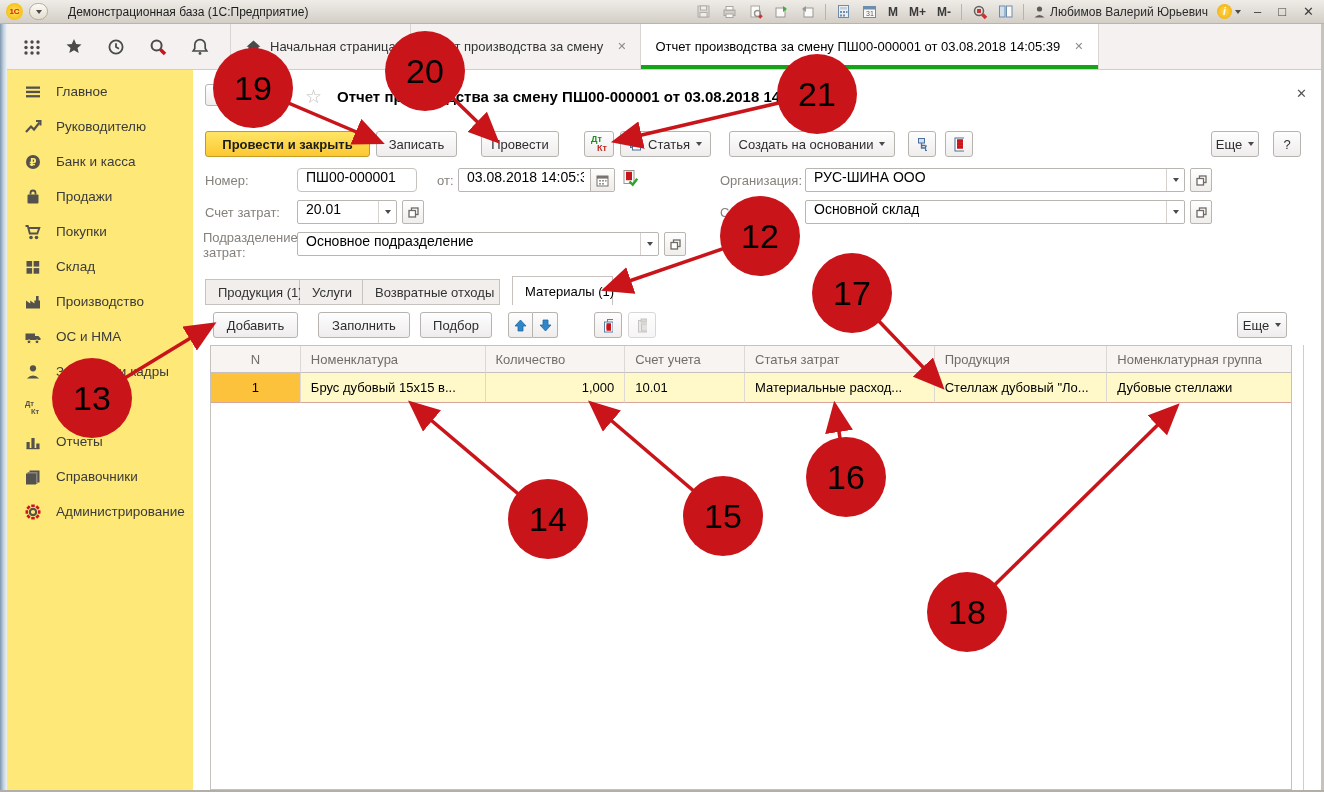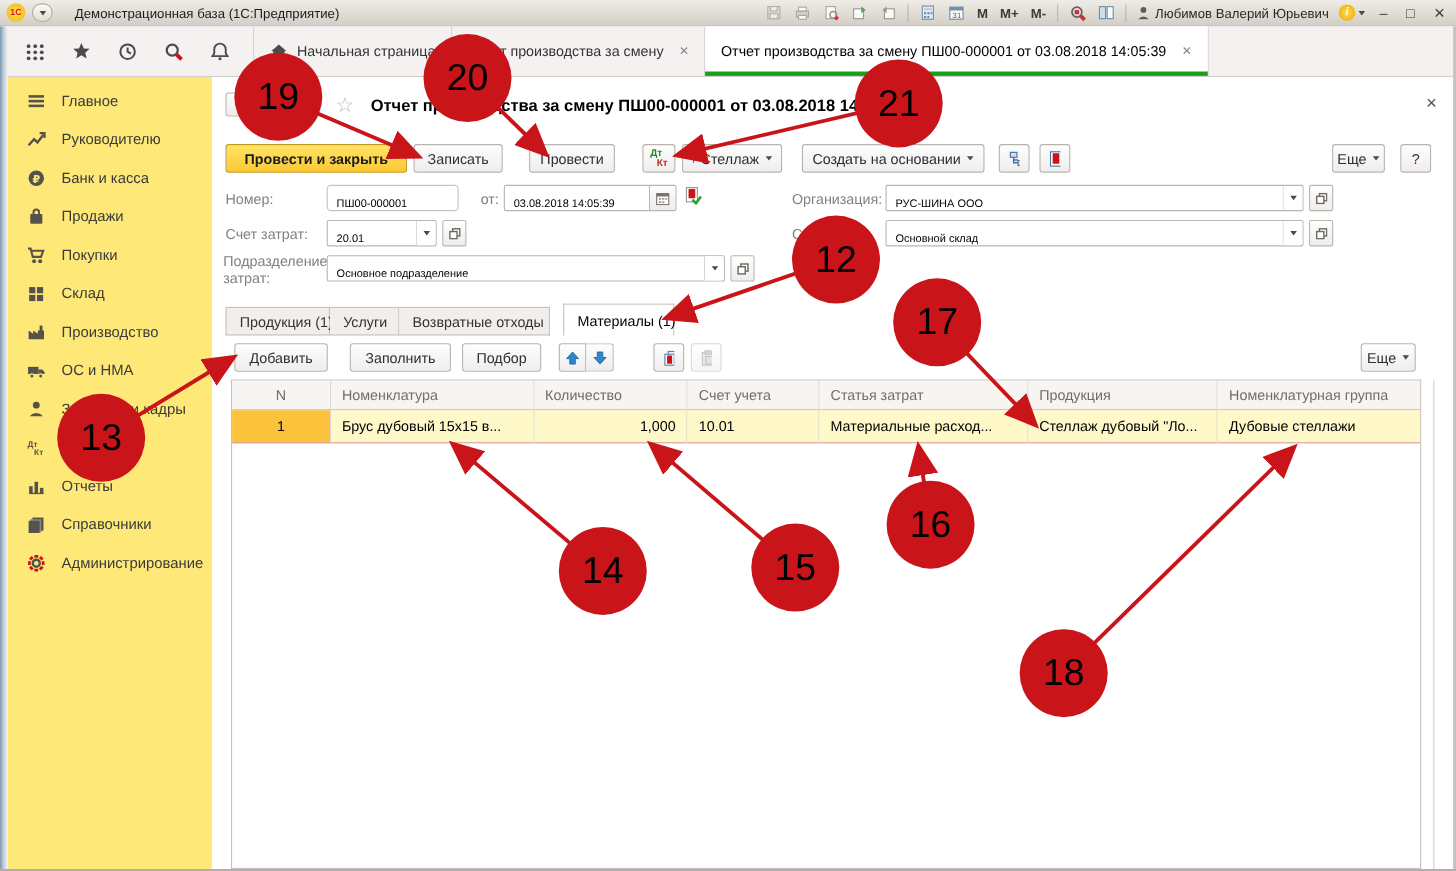--- a/index.html
+++ b/index.html
@@ -66,21 +66,21 @@
     display:flex;align-items:center;justify-content:center;gap:6px;padding:0 8px;white-space:nowrap;}
   .btn.primary{background:linear-gradient(#ffe566,#fcc832);border-color:#c29a26;font-weight:bold;color:#1c1c1c;}
   .crt{display:inline-block;width:0;height:0;border-left:3.5px solid transparent;
     border-right:3.5px solid transparent;border-top:4.5px solid #4a4a4a;}
   .dtkt{display:flex;flex-direction:column;line-height:9px;font-size:9px;font-weight:bold;align-items:flex-start;}
   .dtkt .dt{color:#1f8b1f;}
   .dtkt .kt{color:#c02b20;margin-left:6px;}
 
   .lbl{position:absolute;font-size:13px;color:#85807b;white-space:nowrap;}
   .fld{position:absolute;height:24px;background:#fff;border:1px solid #b9b5b1;border-radius:2px;
-    font-size:10px;color:#000;display:flex;align-items:flex-end;padding:0 8px;}
+    font-size:14px;color:#000;display:flex;align-items:flex-start;padding:0 8px;}
   .fld.plain{border-radius:4px;border-color:#c6c2be;}
   .fld .val{overflow:hidden;white-space:nowrap;}
   .cmb{position:absolute;right:0;top:0;bottom:0;width:18px;border-left:1px solid #d6d2ce;
     display:flex;align-items:center;justify-content:center;background:#fff;border-radius:0 2px 2px 0;}
   .sqbtn{position:absolute;height:24px;width:22px;background:linear-gradient(#fff,#f0edeb);
     border:1px solid #b9b5b1;border-radius:2px;display:flex;align-items:center;justify-content:center;}
   .calbtn{position:absolute;right:0;top:0;bottom:0;width:24px;border-left:1px solid #b9b5b1;
     background:linear-gradient(#fdfdfd,#eeebe8);display:flex;align-items:center;justify-content:center;border-radius:0 2px 2px 0;}
 
   
@@ -451,21 +451,21 @@
           <span class="dt">Дт</span>
           <span class="kt">Кт</span>
         </span>
     </div>
     <div class="btn" style="left:427px;width:91px;">
       <svg width="15" height="14">
           <rect x="1.5" y="5.5" width="12" height="5" fill="#9fb8d0" stroke="#4a6f9a"></rect>
           <rect x="3.5" y="2" width="8" height="3.5" fill="#fff" stroke="#4a6f9a"></rect>
           <rect x="3.5" y="9" width="8" height="4" fill="#fff" stroke="#4a6f9a"></rect>
         </svg>
-      <span>Стеллаж</span>
+      <span>Статья</span>
         <span class="crt"></span>
     </div>
     <div class="btn" style="left:536px;width:166px;">
         <span>Создать на основании</span>
         <span class="crt"></span>
       </div>
     <div class="btn" style="left:715px;width:28px;">
       <svg width="16" height="15">
           <rect x="1.5" y="1.5" width="6" height="4.5" fill="#cfe0ef" stroke="#4a6f9a"></rect>
           <rect x="8.5" y="9" width="6" height="4.5" fill="#cfe0ef" stroke="#4a6f9a"></rect>

